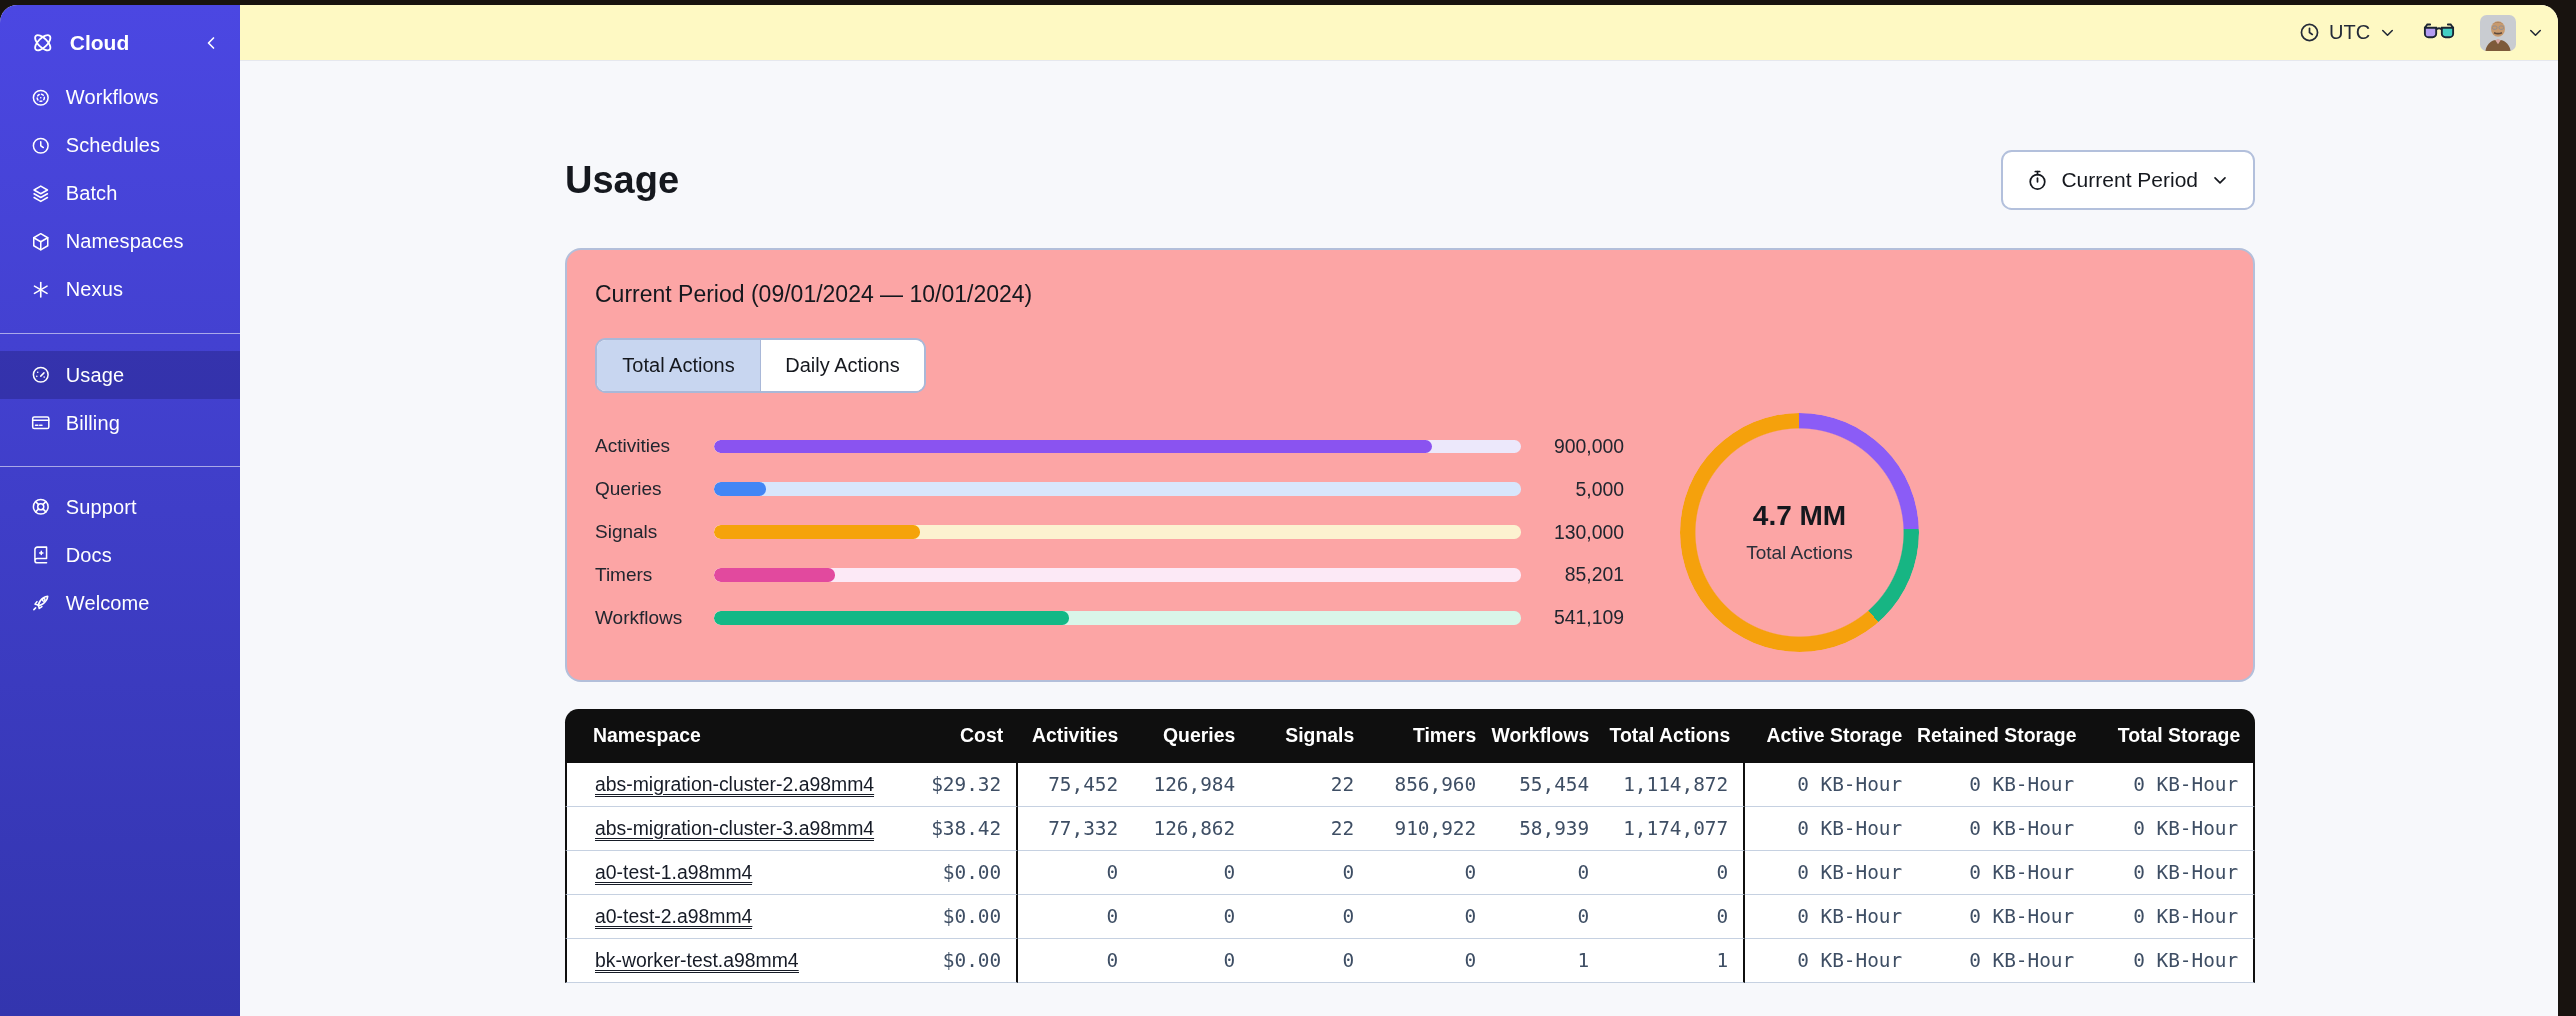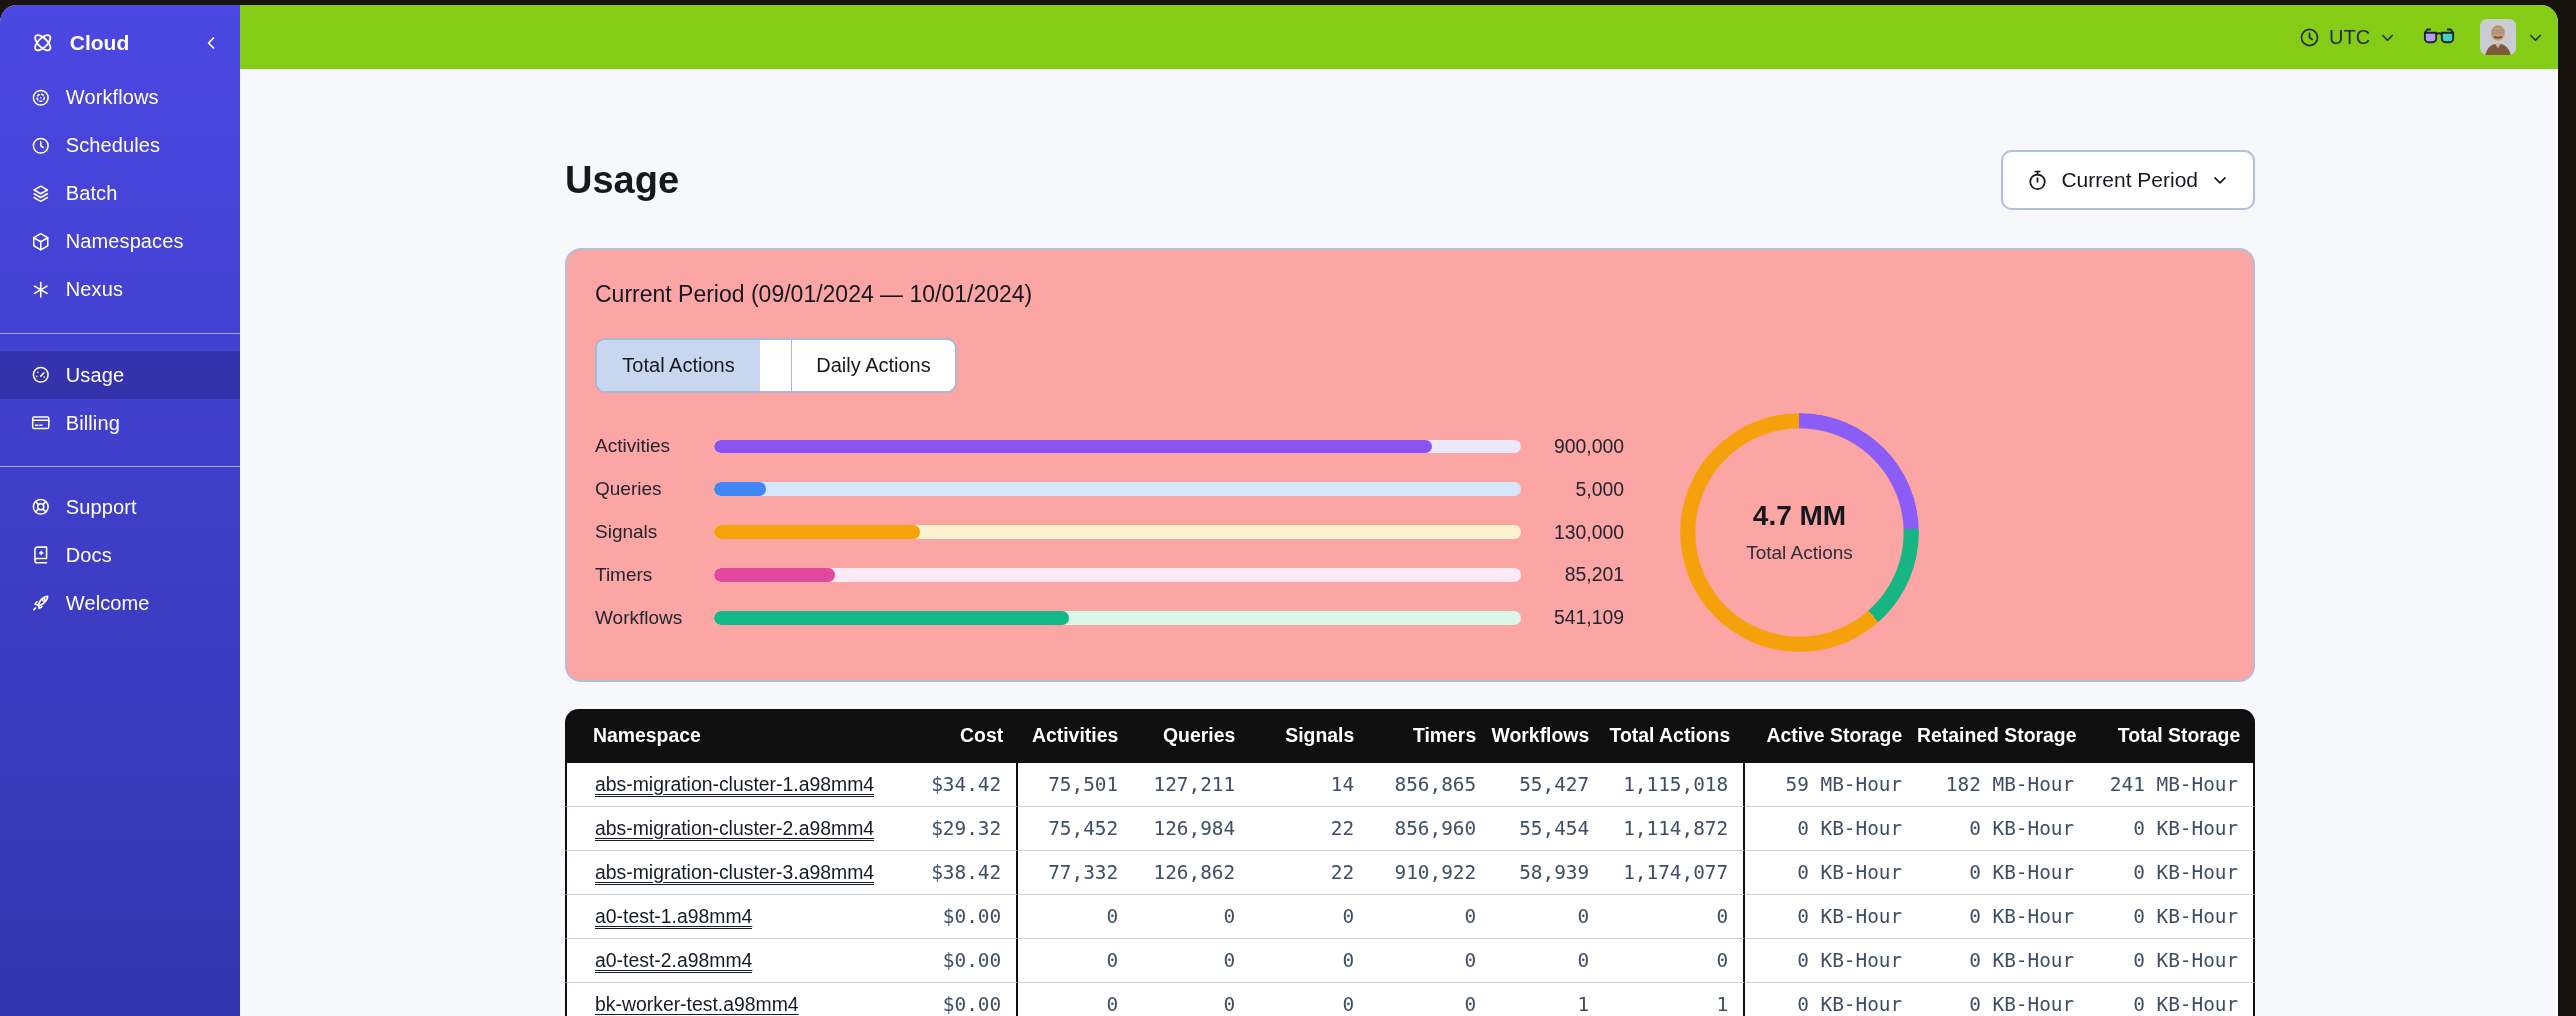--- a/index.html
+++ b/index.html
@@ -13,21 +13,21 @@
   .brand-label{font-size:21px;font-weight:700;margin-left:14.8px;flex:1;}
   .nav{margin-top:9.4px;}
   .nav-item{display:flex;align-items:center;height:48px;padding-left:29.5px;cursor:pointer;}
   .nav-item .label{font-size:20px;margin-left:14.8px;letter-spacing:0.1px;}
   .nav-item.active{background:rgba(8,8,64,.24);}
   .nav-divider{border:none;border-top:1.3px solid rgba(255,255,255,.55);margin:19px 0 0 0;}
   .nav.group2{margin-top:17.4px;}
   .nav.group3{margin-top:16px;}
   .icon{display:inline-flex;align-items:center;justify-content:center;}
   
-  .topbar{position:absolute;left:240px;top:0;right:0;height:65px;background:#84cc16;
+  .topbar{position:absolute;left:240px;top:0;right:0;height:56px;background:#fef9c3;
           border-bottom:1.3px solid #e6e8ee;display:flex;align-items:center;
           justify-content:flex-end;gap:25.5px;padding-right:13.4px;box-sizing:border-box;}
   .tz-control{display:flex;align-items:center;gap:8px;color:#242b38;font-size:20px;cursor:pointer;}
   .avatar-group{display:flex;align-items:center;gap:9.4px;cursor:pointer;}
   .avatar{width:36px;height:36px;border-radius:6.7px;overflow:hidden;display:block;}
   
   .main{position:absolute;left:240px;top:62px;right:0;bottom:0;overflow:hidden;}
   .content{width:1690px;margin-left:325px;}
   .page-head{display:flex;align-items:center;justify-content:space-between;margin-top:83px;}
   .page-title{font-size:38px;font-weight:600;color:#15181e;margin:0;}
@@ -36,21 +36,21 @@
               color:#15181e;cursor:pointer;font-family:inherit;}
   
   .card{margin-top:38px;background:#fca5a5;border:2px solid #b3bfda;border-radius:16px;
         padding:28px;box-sizing:border-box;}
   .card-title{font-size:23px;font-weight:500;color:#15181e;margin:2.7px 0 0 0;}
   .tabs{display:inline-flex;margin-top:29.5px;border:2px solid #a9b8d8;border-radius:10.7px;
         overflow:hidden;background:#fff;}
   .tab{height:51px;width:163px;display:flex;align-items:center;justify-content:center;
        font-size:20px;font-weight:500;color:#15181e;cursor:pointer;background:#fff;}
   .tab.active{background:#c8d6f0;}
-  .tab + .tab{border-left:1.3px solid #a9b8d8;margin-left:31px;}
+  .tab + .tab{border-left:1.3px solid #a9b8d8;}
   .usage-row{display:flex;align-items:center;margin-top:20px;}
   .bars{width:1029px;display:flex;flex-direction:column;gap:29.5px;}
   .bar-row{display:flex;align-items:center;height:13.4px;}
   .bar-label{width:119px;font-size:19px;color:#21262f;}
   .bar-track{width:807px;height:13.4px;border-radius:6.7px;overflow:hidden;position:relative;}
   .bar-fill{position:absolute;left:0;top:0;bottom:0;border-radius:6.7px;}
   .bar-value{flex:1;text-align:right;font-size:19.4px;color:#21262f;}
   .donuts{display:flex;gap:72px;margin-left:56px;}
   .donut-wrap{position:relative;width:239px;height:239px;}
   .donut-ring{width:239px;height:239px;border-radius:50%;
@@ -362,33 +362,20 @@
               <th>Timers</th>
               <th>Workflows</th>
               <th>Total Actions</th>
               <th>Active Storage</th>
               <th>Retained Storage</th>
               <th>Total Storage</th>
             </tr>
           </thead>
         <tbody id="table-body">
             <tr>
-              <td><a class="ns-link">abs-migration-cluster-1.a98mm4</a></td>
-              <td class="divider">$34.42</td>
-              <td>75,501</td>
-              <td>127,211</td>
-              <td>14</td>
-              <td>856,865</td>
-              <td>55,427</td>
-              <td class="divider">1,115,018</td>
-              <td>59 MB-Hour</td>
-              <td>182 MB-Hour</td>
-              <td>241 MB-Hour</td>
-            </tr>
-            <tr>
               <td><a class="ns-link">abs-migration-cluster-2.a98mm4</a></td>
               <td class="divider">$29.32</td>
               <td>75,452</td>
               <td>126,984</td>
               <td>22</td>
               <td>856,960</td>
               <td>55,454</td>
               <td class="divider">1,114,872</td>
               <td>0 KB-Hour</td>
               <td>0 KB-Hour</td>

